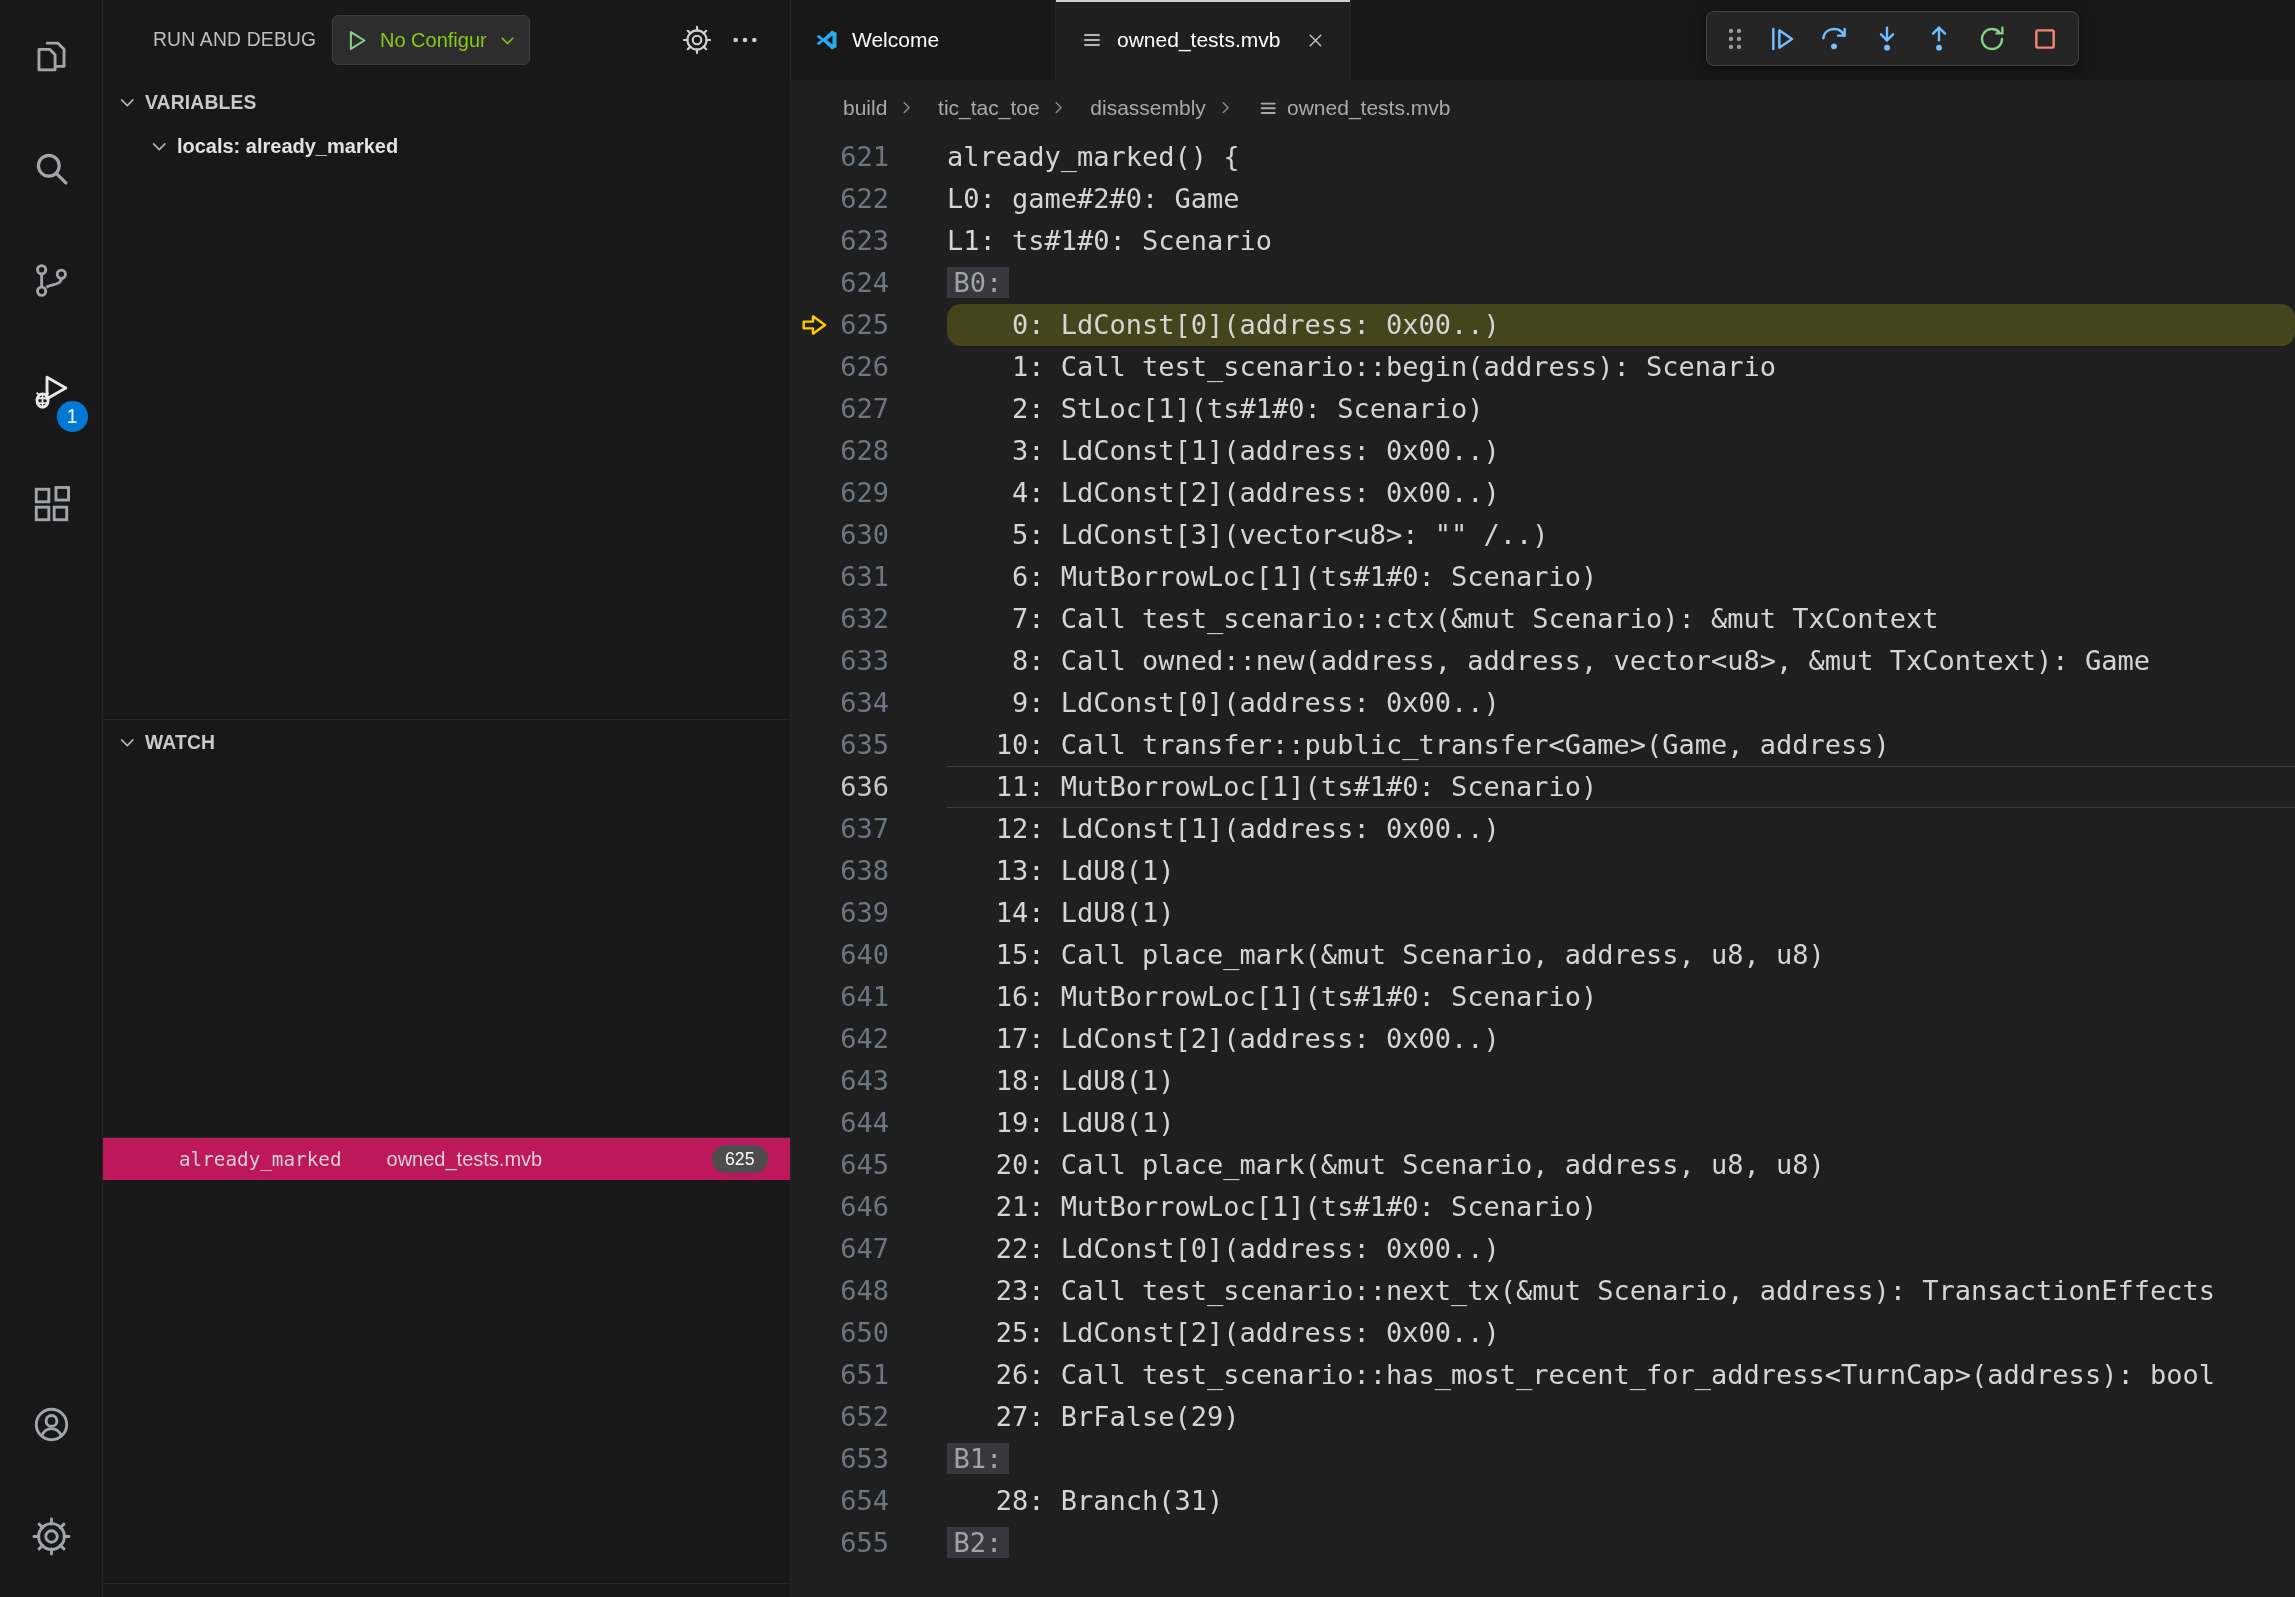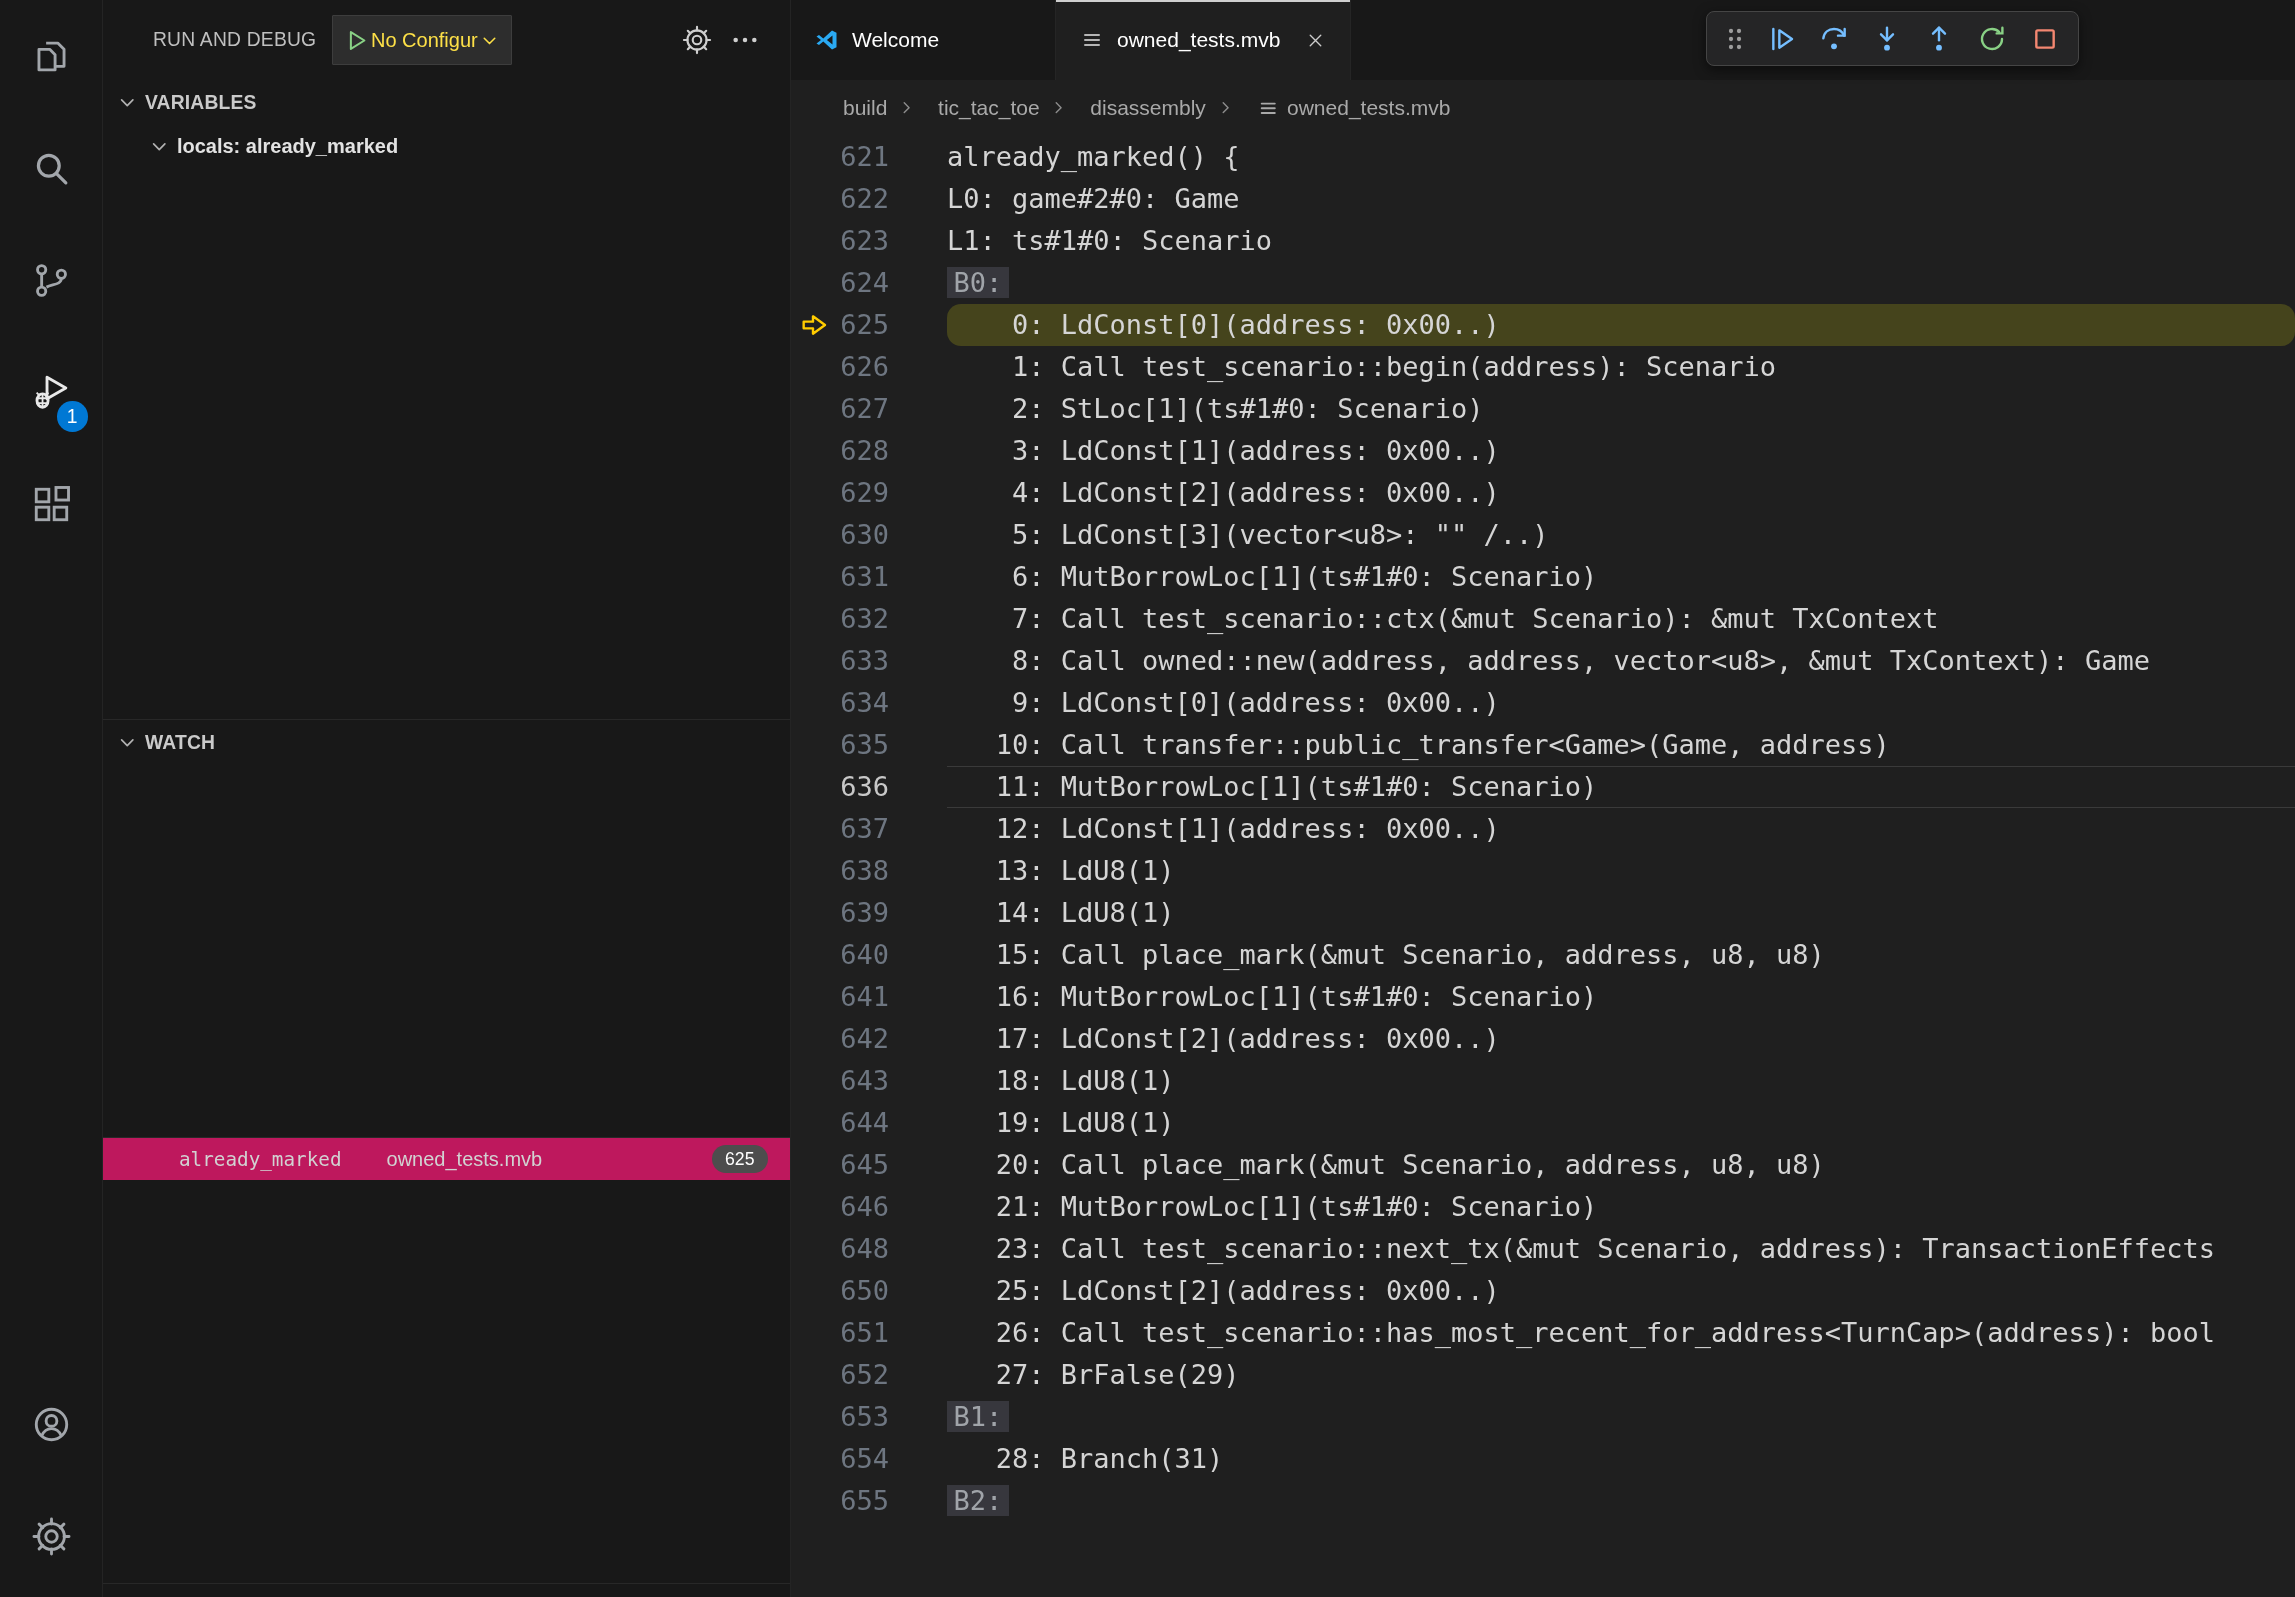--- a/index.html
+++ b/index.html
@@ -17,22 +17,22 @@
   .ab-item { width:102px; height:112px; display:flex; align-items:center; justify-content:center; position:relative; color:#a2a6ab; cursor:pointer; }
   .ab-item.active { color:#e9e9e9; }
   .ab-item .icon svg { width:43px; height:43px; }
   .ab-badge { position:absolute; right:14.5px; bottom:16px; min-width:31px; height:31px; padding:0 4.8px; border-radius:15.3px;
               background:var(--badge-bg,#0078d4); color:#fff; font-size:19.3px; display:flex; align-items:center; justify-content:center; }
 
   
   .sidebar { width:688px; flex:none; background:#181818; border-right:0.8px solid #242424; display:flex; flex-direction:column; color:#ccc; }
   .sidebar-header { height:80px; flex:none; display:flex; align-items:center; padding:0 29px 0 50px; gap:16px; }
   .sidebar-title { font-size:19.3px; color:#bfbfbf; white-space:nowrap; letter-spacing:0.2px; }
-  .config-btn { height:50px; display:flex; align-items:center; gap:1px; padding:0 11.3px 0 9.7px; background:#2d2d2d;
-                border:0.8px solid #3d3d3d; border-radius:1px; color:#fde047; font-size:20px; cursor:pointer; white-space:nowrap; }
+  .config-btn { height:50px; display:flex; align-items:center; gap:10px; padding:0 11.3px 0 9.7px; background:#2d2d2d;
+                border:0.8px solid #3d3d3d; border-radius:6px; color:#84cc16; font-size:20px; cursor:pointer; white-space:nowrap; }
   .config-btn .play svg { width:27px; height:27px; }
   .config-btn .chev svg { width:21px; height:21px; }
   .play { color:var(--debug-green,#89d185); }
   .hdr-icon { color:#cfcfcf; cursor:pointer; }
   .hdr-icon svg { width:32px; height:32px; }
   .hdr-icon.first { margin-left:auto; }
 
   .section { border-top:0.8px solid #282828; display:flex; flex-direction:column; overflow:hidden; }
   .section.variables { height:615px; border-top:none; }
   .section.watch { height:418px;margin-top:24px; }
@@ -572,20 +572,26 @@
           <span class="line-text">   20: Call place_mark(&amp;mut Scenario, address, u8, u8)</span>
         </div>
         <div class="line">
           <div class="gutter">
             <span class="num">646</span>
           </div>
           <span class="line-text">   21: MutBorrowLoc[1](ts#1#0: Scenario)</span>
         </div>
         <div class="line">
           <div class="gutter">
+            <span class="num">647</span>
+          </div>
+          <span class="line-text">   22: LdConst[0](address: 0x00..)</span>
+        </div>
+        <div class="line">
+          <div class="gutter">
             <span class="num">648</span>
           </div>
           <span class="line-text">   23: Call test_scenario::next_tx(&amp;mut Scenario, address): TransactionEffects</span>
         </div>
         <div class="line">
           <div class="gutter">
             <span class="num">650</span>
           </div>
           <span class="line-text">   25: LdConst[2](address: 0x00..)</span>
         </div>

